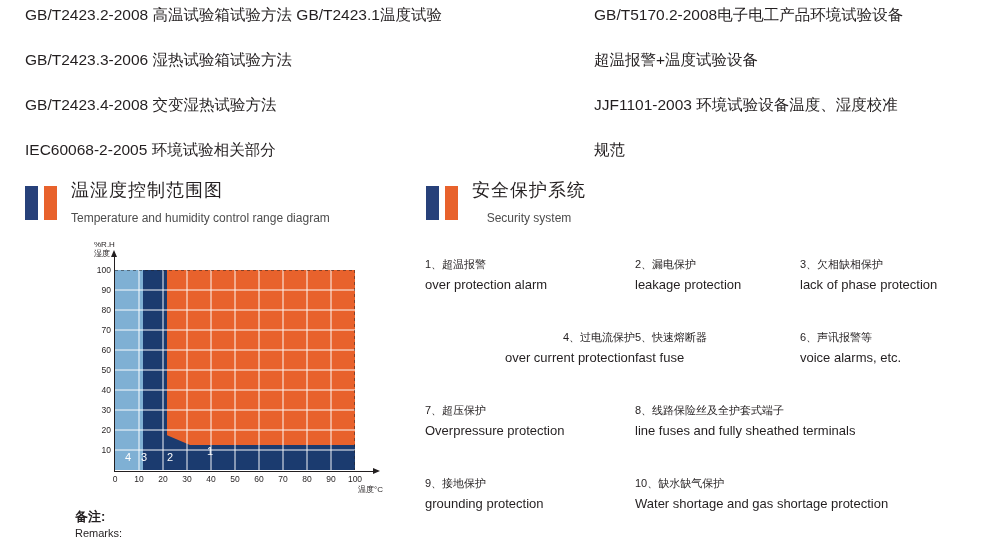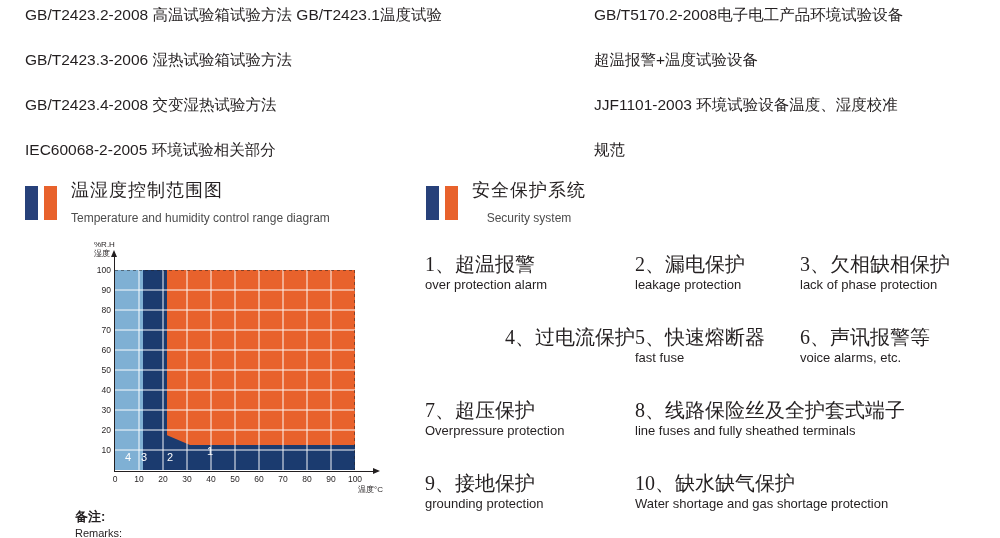--- a/index.html
+++ b/index.html
@@ -202,25 +202,24 @@
     position: absolute;
     left: 425px;
     top: 253px;
     width: 575px;
   }
   .prot-row {
     display: flex;
     margin-bottom: 31px;
   }
   .prot-item .cn {
-    font-size: 20px;
+    font-size: 11px;
     line-height: 22px;
     color: #231f20;
     white-space: nowrap;
-    font-family: Liberation Serif, serif;
   }
   .prot-item .en {
     font-size: 13px;
     line-height: 20px;
     color: #231f20;
     white-space: nowrap;
   }
 </style>
 </head>
 <body>
@@ -361,20 +360,21 @@
       </div>
       <div class="prot-item" style="width:200px;">
         <div class="cn">3、欠相缺相保护</div>
         <div class="en">lack of phase protection</div>
       </div>
     </div>
 
     <div class="prot-row">
       <div class="prot-item" style="width:210px;text-align:right;">
         <div class="cn">4、过电流保护</div>
+        <div class="en">over current protection</div>
       </div>
       <div class="prot-item" style="width:165px;">
         <div class="cn">5、快速熔断器</div>
         <div class="en">fast fuse</div>
       </div>
       <div class="prot-item" style="width:200px;">
         <div class="cn">6、声讯报警等</div>
         <div class="en">voice alarms, etc.</div>
       </div>
     </div>

